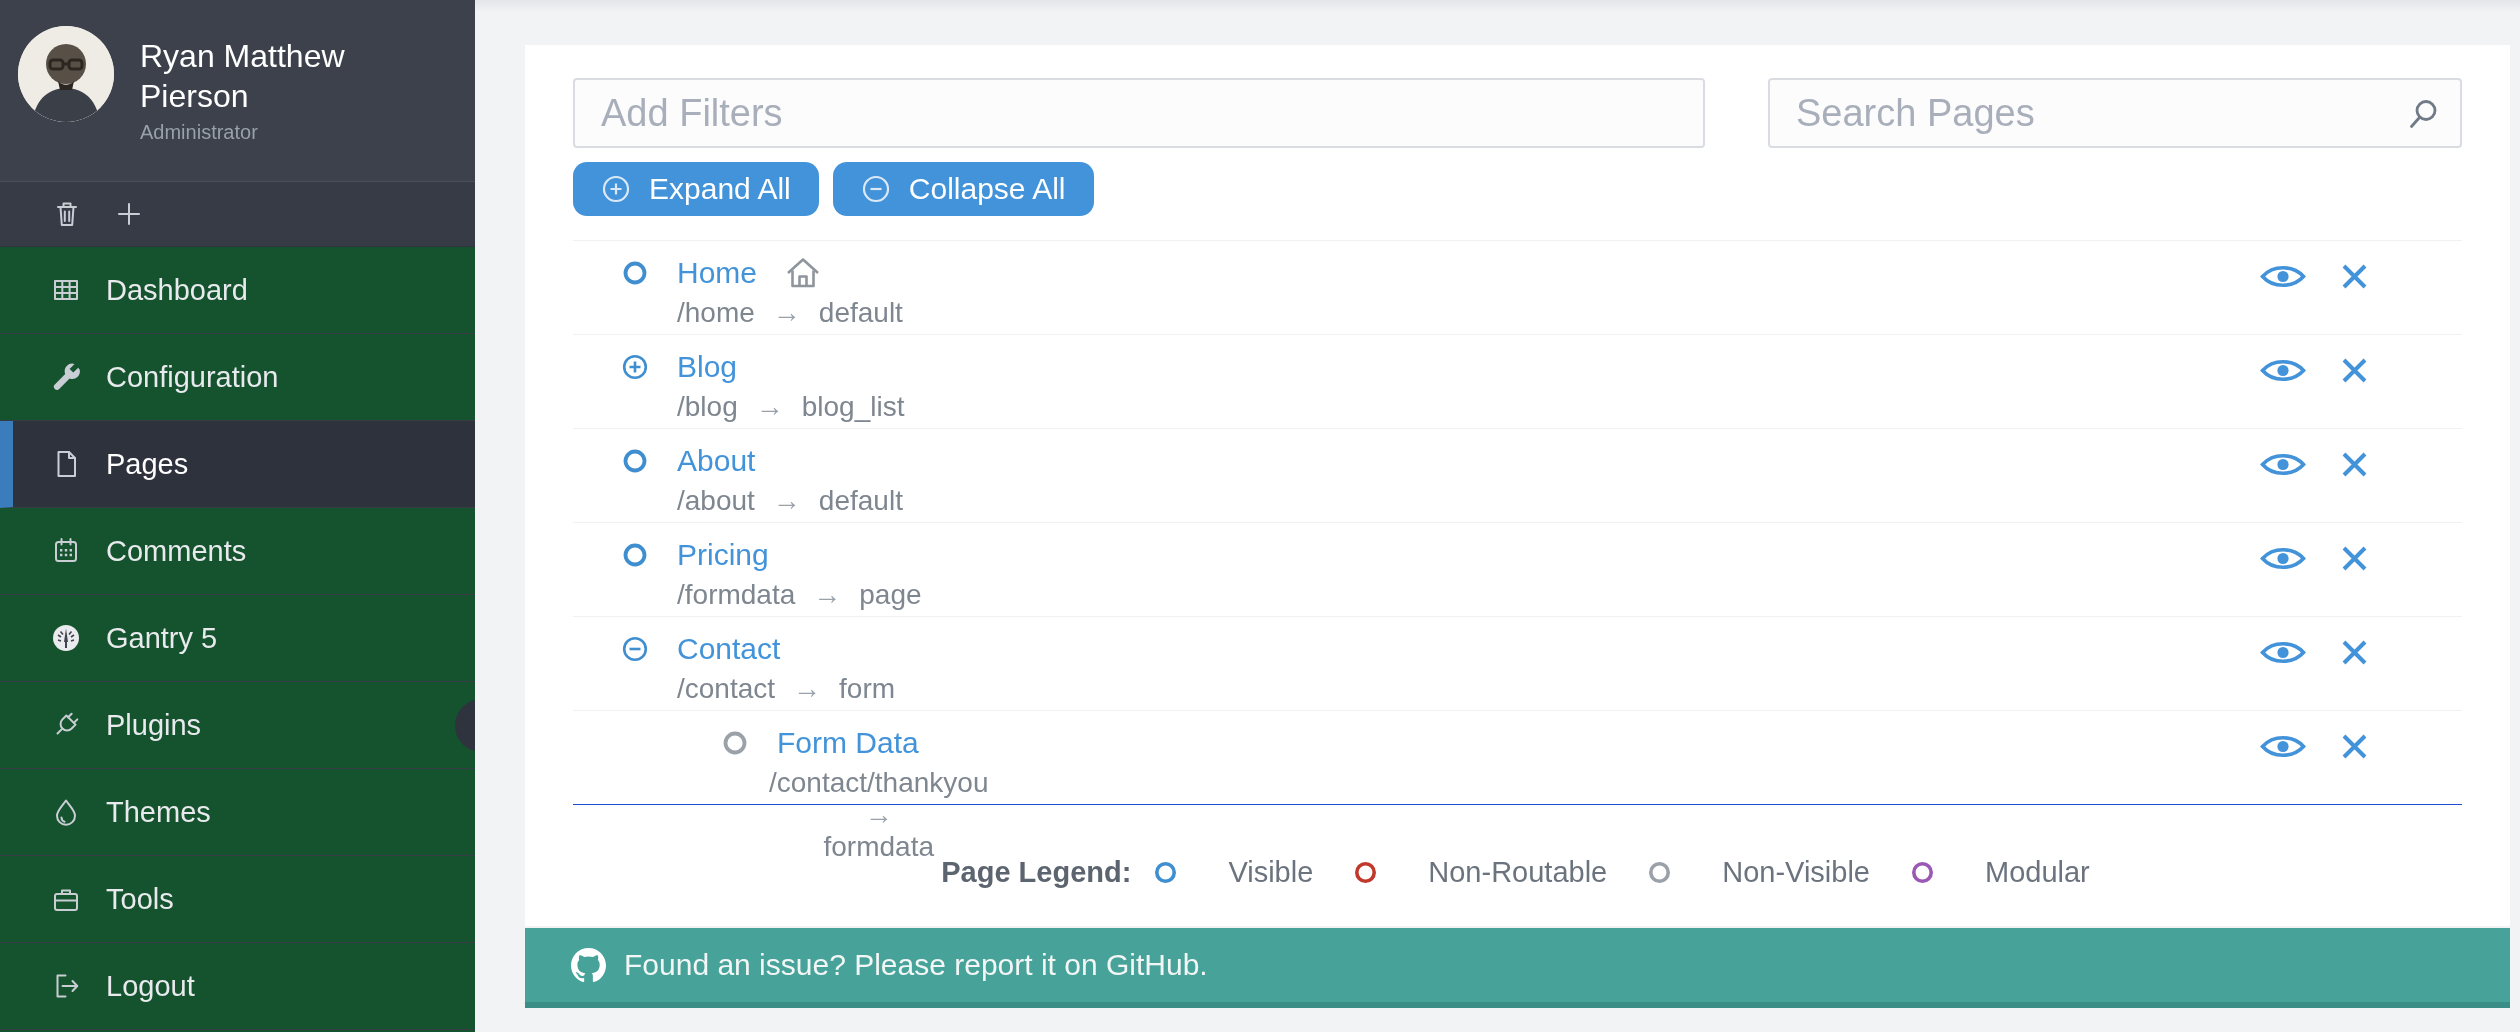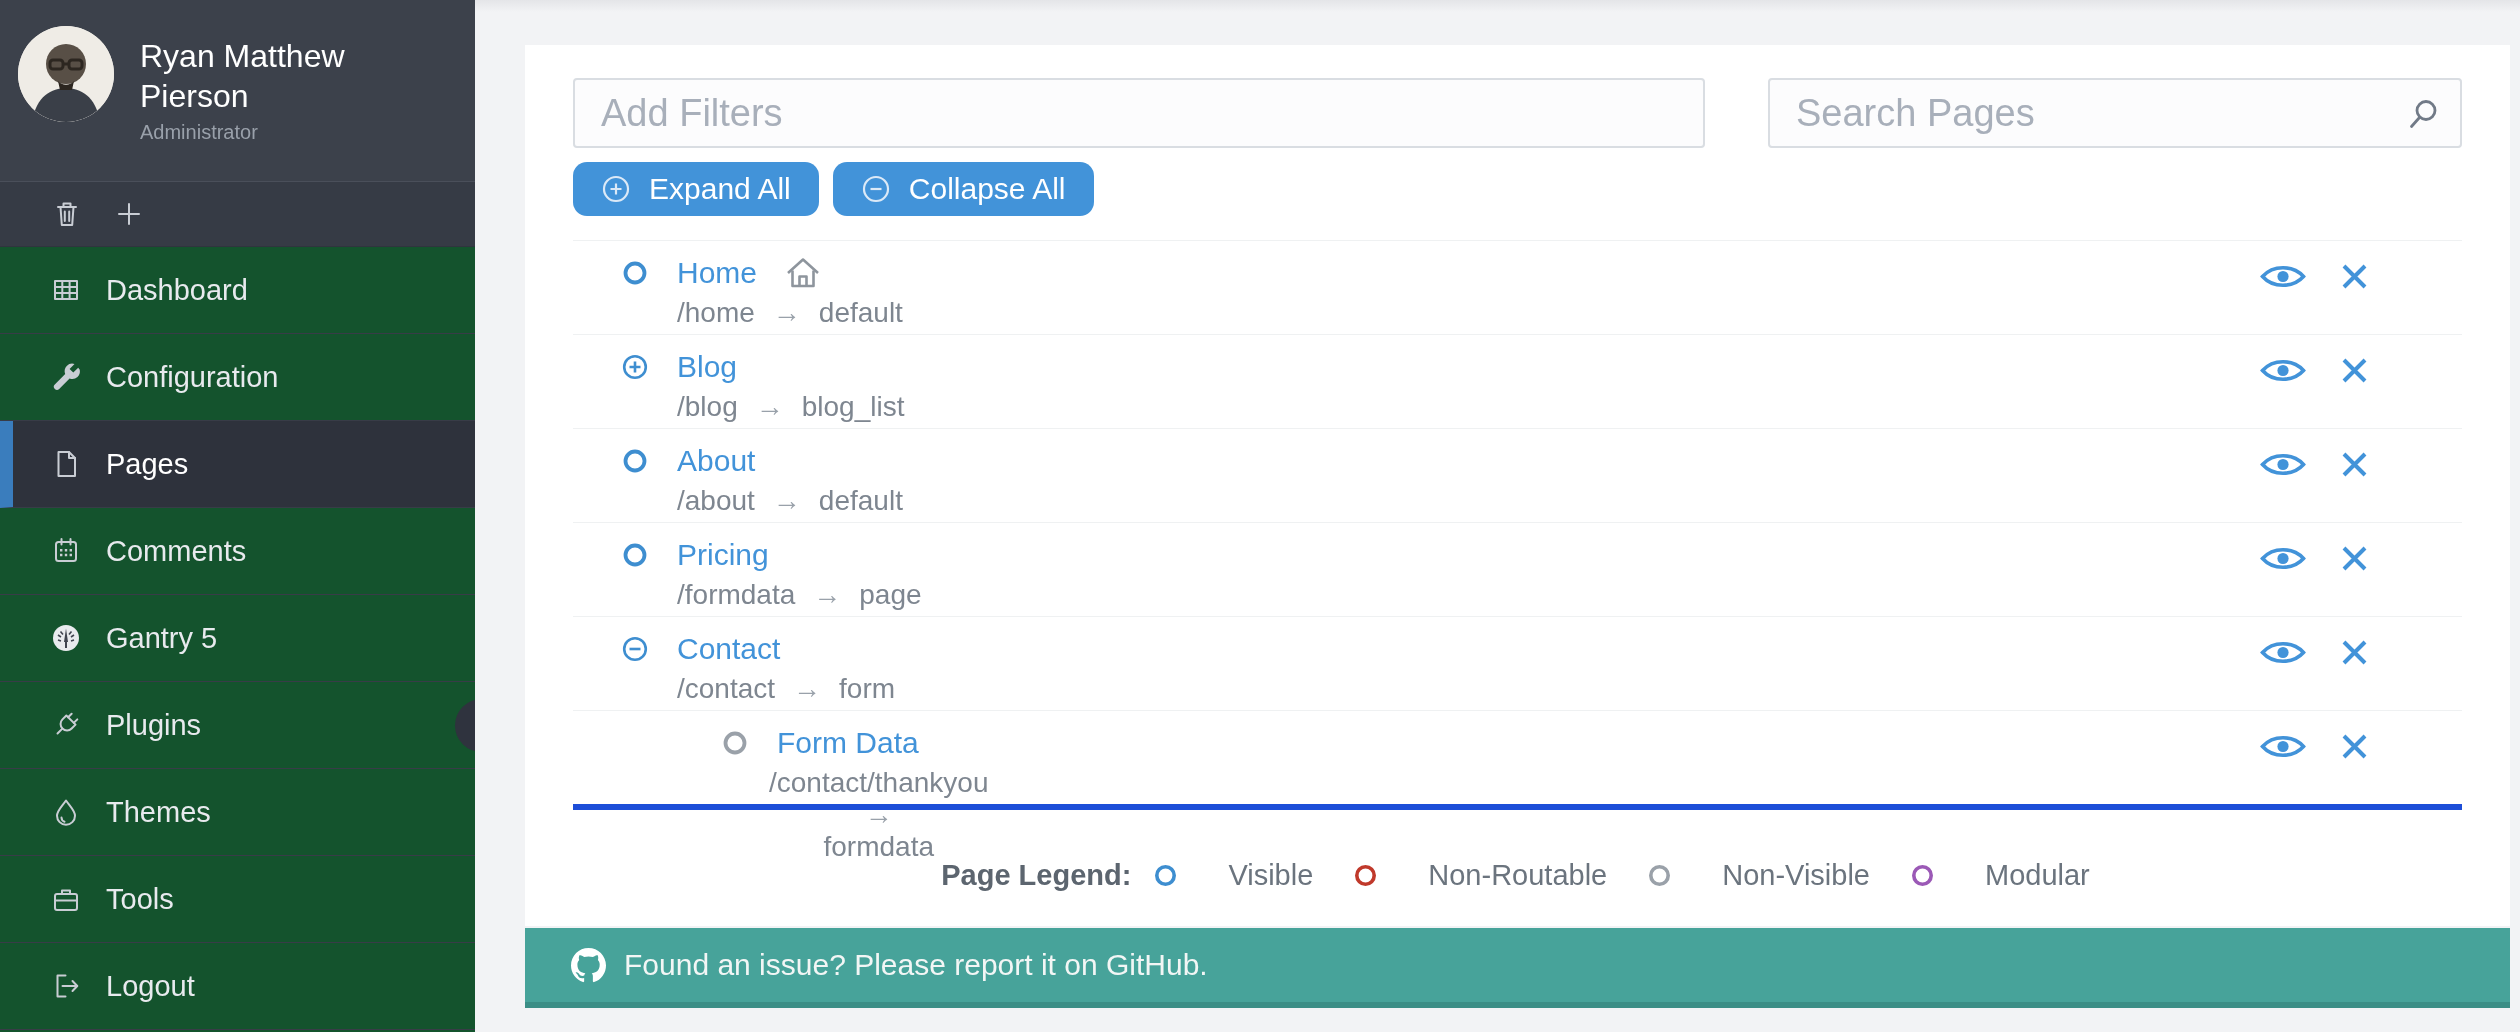--- a/index.html
+++ b/index.html
@@ -63,21 +63,21 @@
   .state-icon { width:28px; height:28px; margin-right:28px; flex:0 0 28px; cursor:pointer; }
   .page-title { color:#4293d9; font-size:30px; text-decoration:none; cursor:pointer; }
   .home-marker { margin-left:26px; }
   .row-route-line { position:absolute; left:104px; top:56px; font-size:28px; color:#7e8690; display:flex; align-items:center; }
   .row-route-line.indent { left:196px;flex-direction:column; }
   .route-arrow { color:#99a1aa; margin:0 18px; font-size:28px; }
   .row-actions { position:absolute; right:92px; top:20px; display:flex; align-items:center; }
   .act-btn { cursor:pointer; display:flex; align-items:center; }
   .act-btn + .act-btn { margin-left:32px; }
 
-  .legend-row { border-top:6px solid #1d4ed8; height:122px; display:flex; align-items:center; justify-content:center;
+  .legend-row { border-top:1px solid #1d4ed8; height:122px; display:flex; align-items:center; justify-content:center;
                 padding-top:14px; }
   .legend-title { font-weight:bold; color:#5c656f; font-size:29px; margin-right:22px; }
   .legend-item { display:flex; align-items:center; margin-right:40px;gap:36px; }
   .legend-item:last-child { margin-right:4px; }
   .legend-item svg { margin-right:14px; }
   .legend-label { color:#6b747e; font-size:29px; }
 
   .gh-footer { position:absolute; left:50px; top:928px; width:1985px; height:80px; background:#47a39a;
                border-bottom:6px solid #3b8e86; display:flex; align-items:center; padding-left:46px; cursor:pointer; }
   .gh-footer .gh-text { color:#f2f6f5; font-size:30px; margin-left:18px; }

